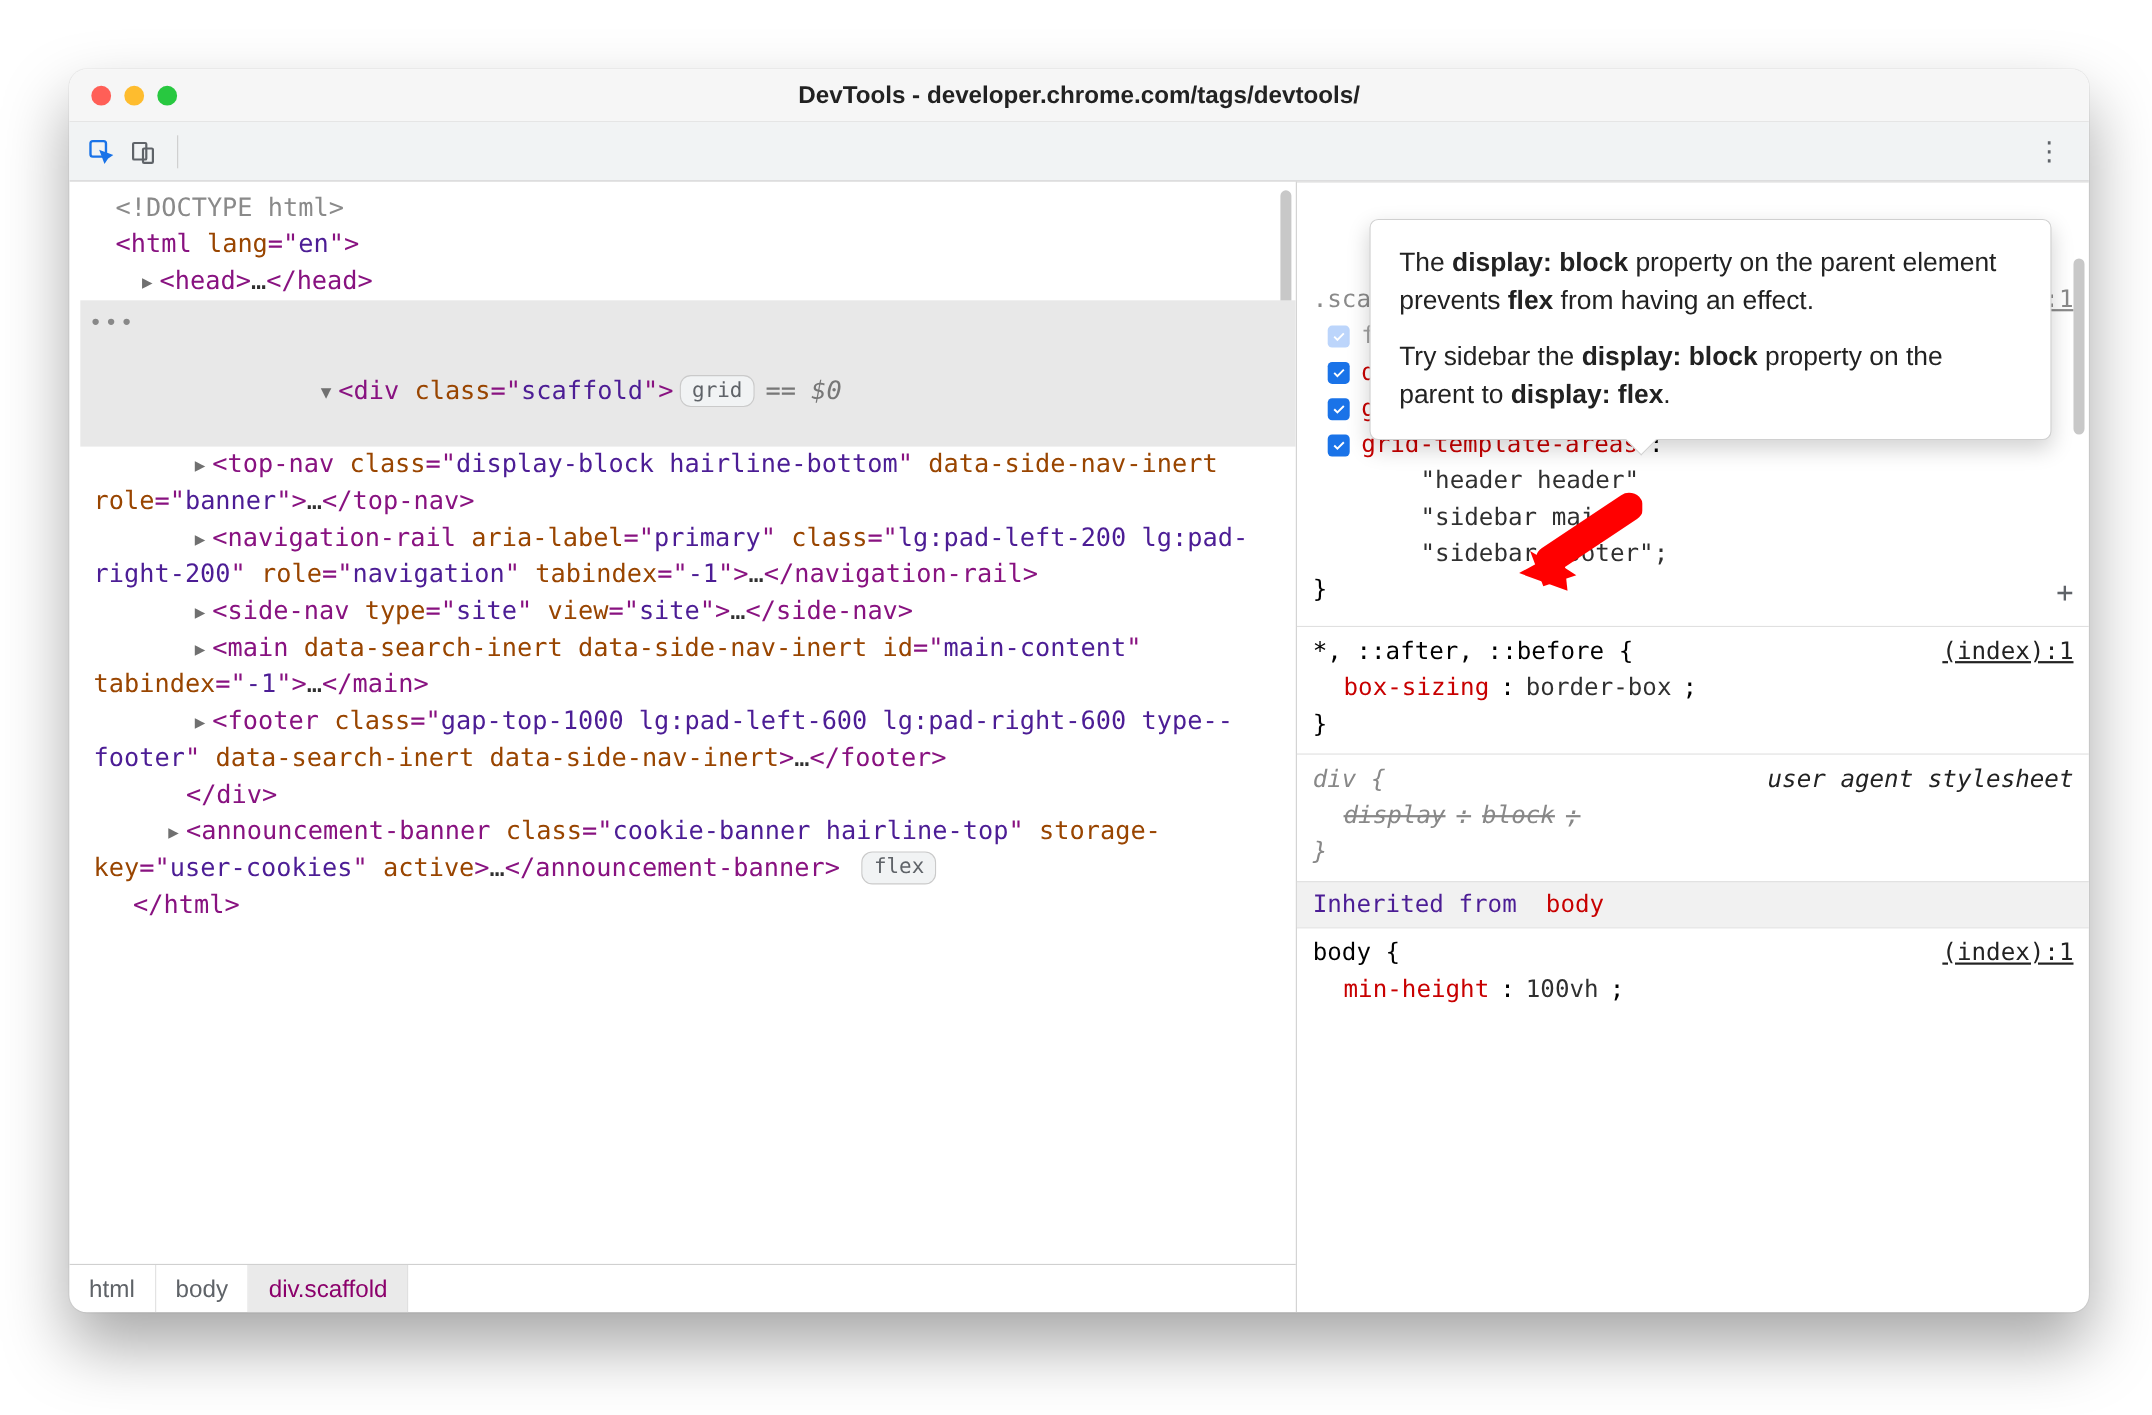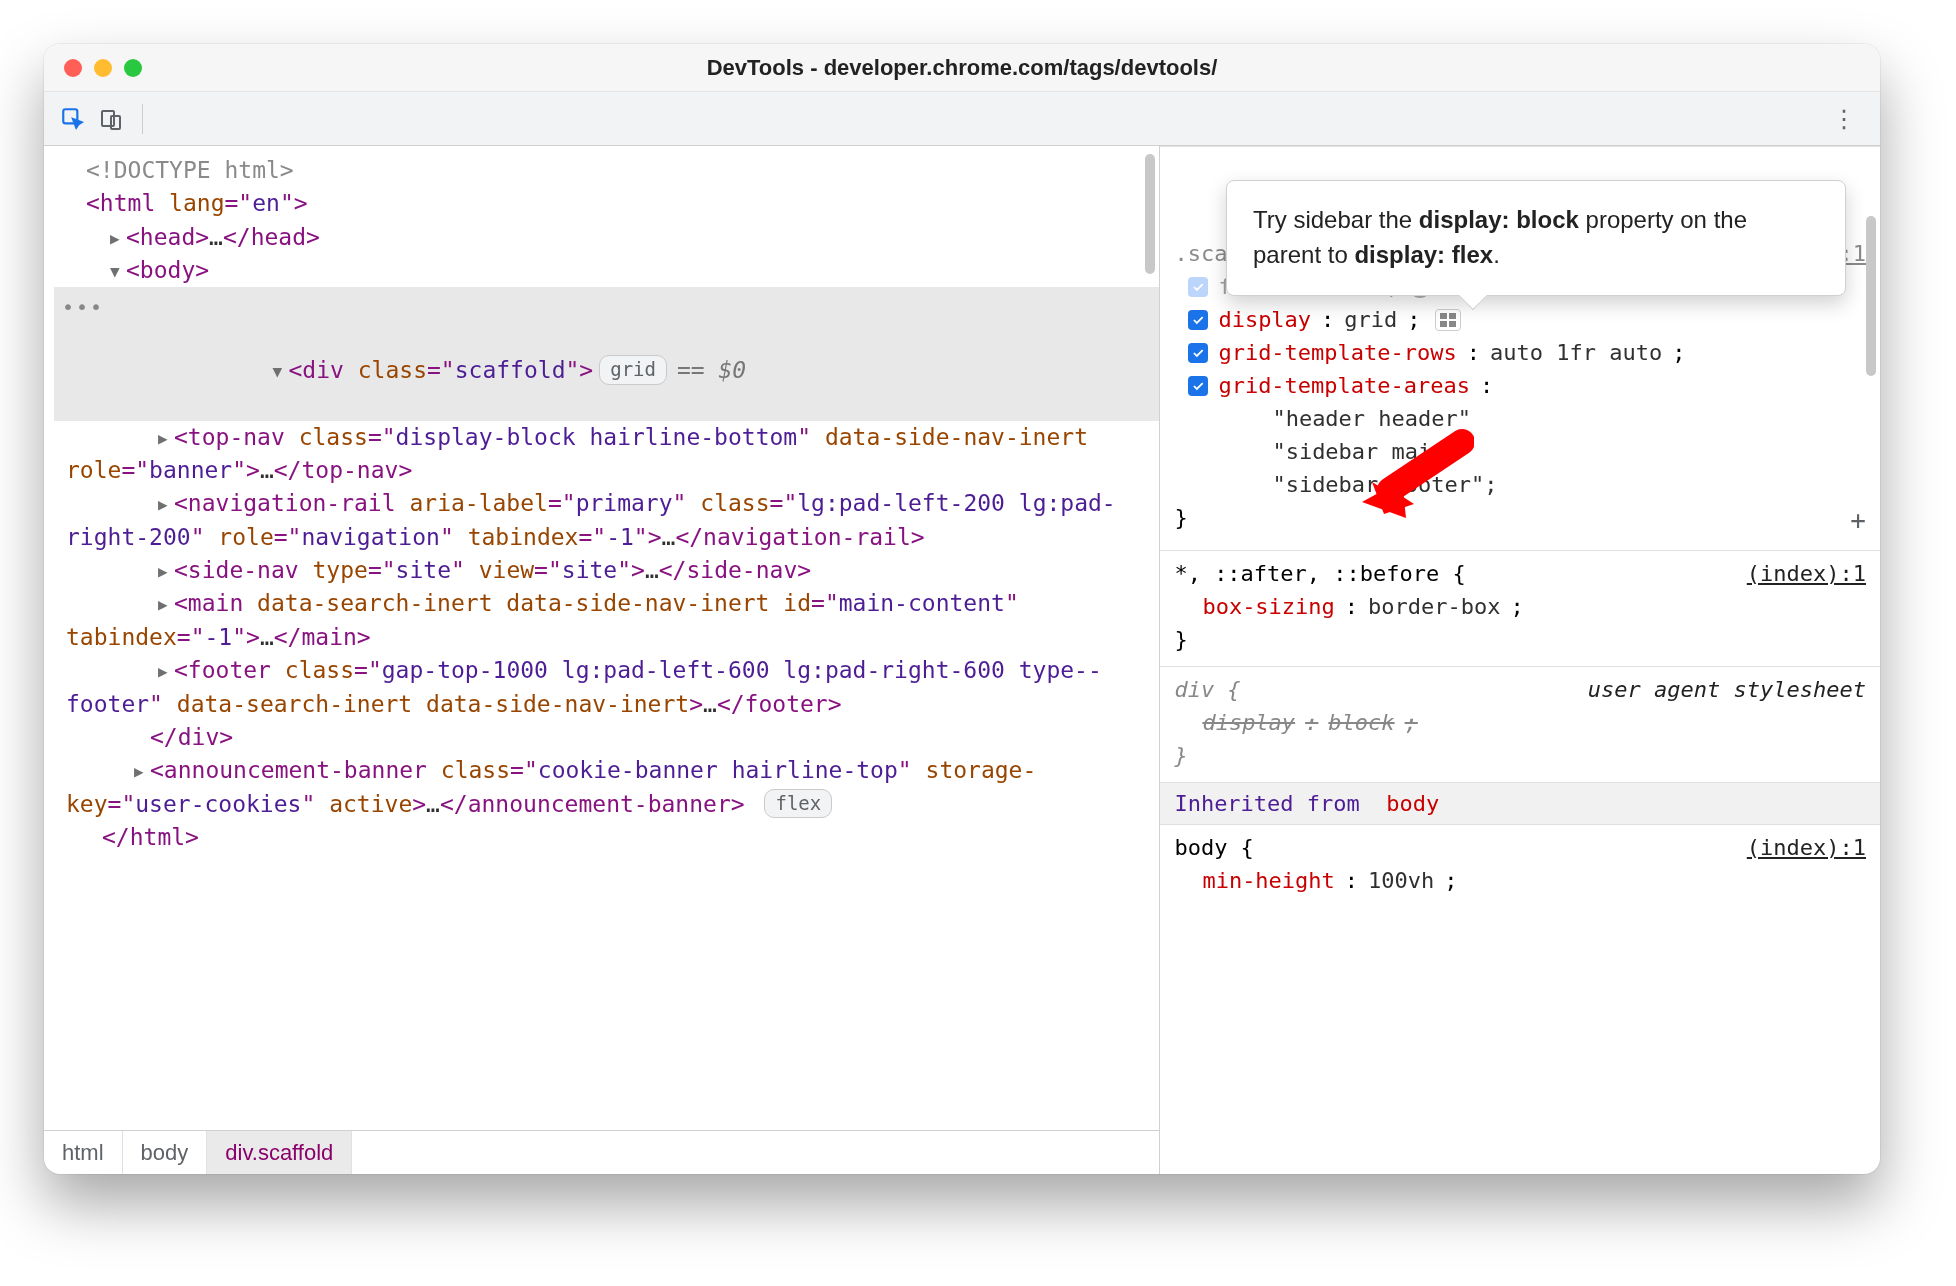--- a/index.html
+++ b/index.html
@@ -5,21 +5,21 @@
   * { box-sizing: border-box; }
   body {
     margin: 0;
     font-family: -apple-system, BlinkMacSystemFont, "Segoe UI", Helvetica, Arial, sans-serif;
     background: #fff;
     width: 1956px;
     height: 1286px;
     transform-origin: top left;
   }
   .window {
-    margin: 44px;
+    margin: 63px;
     width: 1836px;
     height: 1130px;
     border-radius: 16px;
     background: #fff;
     box-shadow: 0 30px 60px rgba(0,0,0,0.35), 0 0 0 1px rgba(0,0,0,0.05);
     overflow: hidden;
     position: relative;
     display: flex;
     flex-direction: column;
   }
@@ -167,21 +167,20 @@
     <div class="dom-panel">
       <div class="dom-tree">
         <div class="dom-scrollbar"></div>
 
         <div class="row"><span class="indent" style="width:20px"></span><span class="gray">&lt;!DOCTYPE html&gt;</span></div>
 
         <div class="row"><span class="indent" style="width:20px"></span><span class="punc">&lt;</span><span class="tag">html</span> <span class="attr-name">lang</span><span class="punc">="</span><span class="attr-val">en</span><span class="punc">"&gt;</span></div>
 
         <div class="row"><span class="indent" style="width:44px"></span><span class="disclosure">▶</span><span class="punc">&lt;</span><span class="tag">head</span><span class="punc">&gt;</span>…<span class="punc">&lt;/</span><span class="tag">head</span><span class="punc">&gt;</span></div>
 
-        <div class="row"><span class="indent" style="width:44px"></span><span class="disclosure">▼</span><span class="punc">&lt;</span><span class="tag">body</span><span class="punc">&gt;</span></div>
 
         <div class="row selected" style="position:relative;">
           <span class="gutter-dots" style="top:6px;">•••</span>
           <span class="indent" style="width:68px"></span><span class="disclosure">▼</span><span class="punc">&lt;</span><span class="tag">div</span> <span class="attr-name">class</span><span class="punc">="</span><span class="attr-val">scaffold</span><span class="punc">"&gt;</span><span class="badge">grid</span><span class="eq0">== $0</span>
         </div>
 
         <div class="row"><span class="indent" style="width:92px"></span><span class="disclosure">▶</span><span class="punc">&lt;</span><span class="tag">top-nav</span> <span class="attr-name">class</span><span class="punc">="</span><span class="attr-val">display-block hairline-bottom</span><span class="punc">"</span> <span class="attr-name">data-side-nav-inert</span> <span class="attr-name">role</span><span class="punc">="</span><span class="attr-val">banner</span><span class="punc">"&gt;</span>…<span class="punc">&lt;/</span><span class="tag">top-nav</span><span class="punc">&gt;</span></div>
 
         <div class="row"><span class="indent" style="width:92px"></span><span class="disclosure">▶</span><span class="punc">&lt;</span><span class="tag">navigation-rail</span> <span class="attr-name">aria-label</span><span class="punc">="</span><span class="attr-val">primary</span><span class="punc">"</span> <span class="attr-name">class</span><span class="punc">="</span><span class="attr-val">lg:pad-left-200 lg:pad-right-200</span><span class="punc">"</span> <span class="attr-name">role</span><span class="punc">="</span><span class="attr-val">navigation</span><span class="punc">"</span> <span class="attr-name">tabindex</span><span class="punc">="</span><span class="attr-val">-1</span><span class="punc">"&gt;</span>…<span class="punc">&lt;/</span><span class="tag">navigation-rail</span><span class="punc">&gt;</span></div>
 
@@ -312,20 +311,23 @@
           <span class="val">100vh</span>
             <span>;</span>
         </div>
       </div>
 
     </div>
   </div>
 
   <div class="tooltip">
     <div class="tooltip-tail"></div>
+    <p style="margin:0 0 16px 0;">
+      <span>The </span><b>display: block</b><span> property on the parent element prevents </span><b>flex</b><span> from having an effect.</span>
+    </p>
     <p style="margin:0;">
       <span>Try sidebar the </span><b>display: block</b><span> property on the parent to </span><b>display: flex</b><span>.</span>
     </p>
   </div>
 
   <svg class="arrow" style="left:1310px; top:380px;" width="120" height="100" viewBox="0 0 120 100">
     <path d="M110 20 L40 67 L60 80 L30 90 L18 58 L38 70 L108 22 Z" fill="#ff0000"></path>
     <path d="M108 18 L36 66" stroke="#ff0000" stroke-width="26" stroke-linecap="round"></path>
     <path d="M8 78 L48 56 L52 94 Z" fill="#ff0000"></path>
   </svg>

